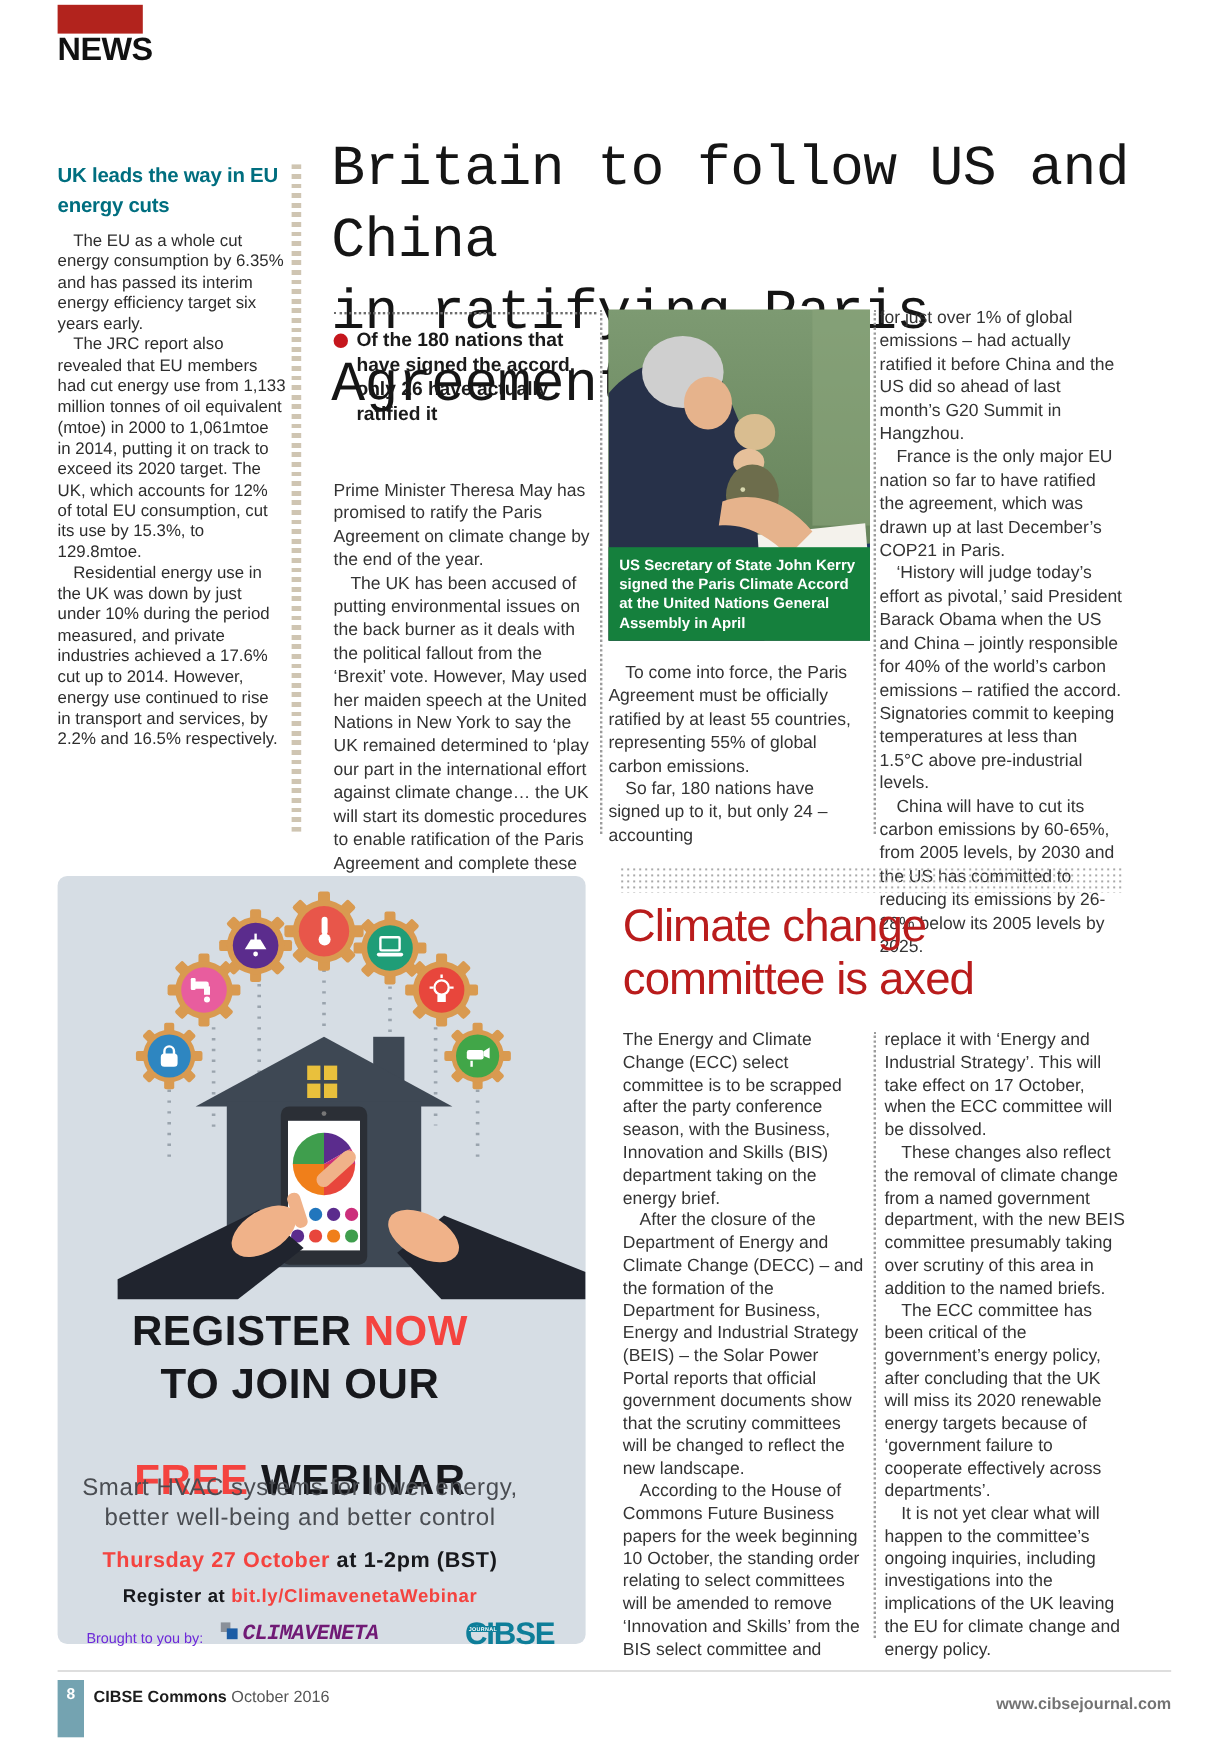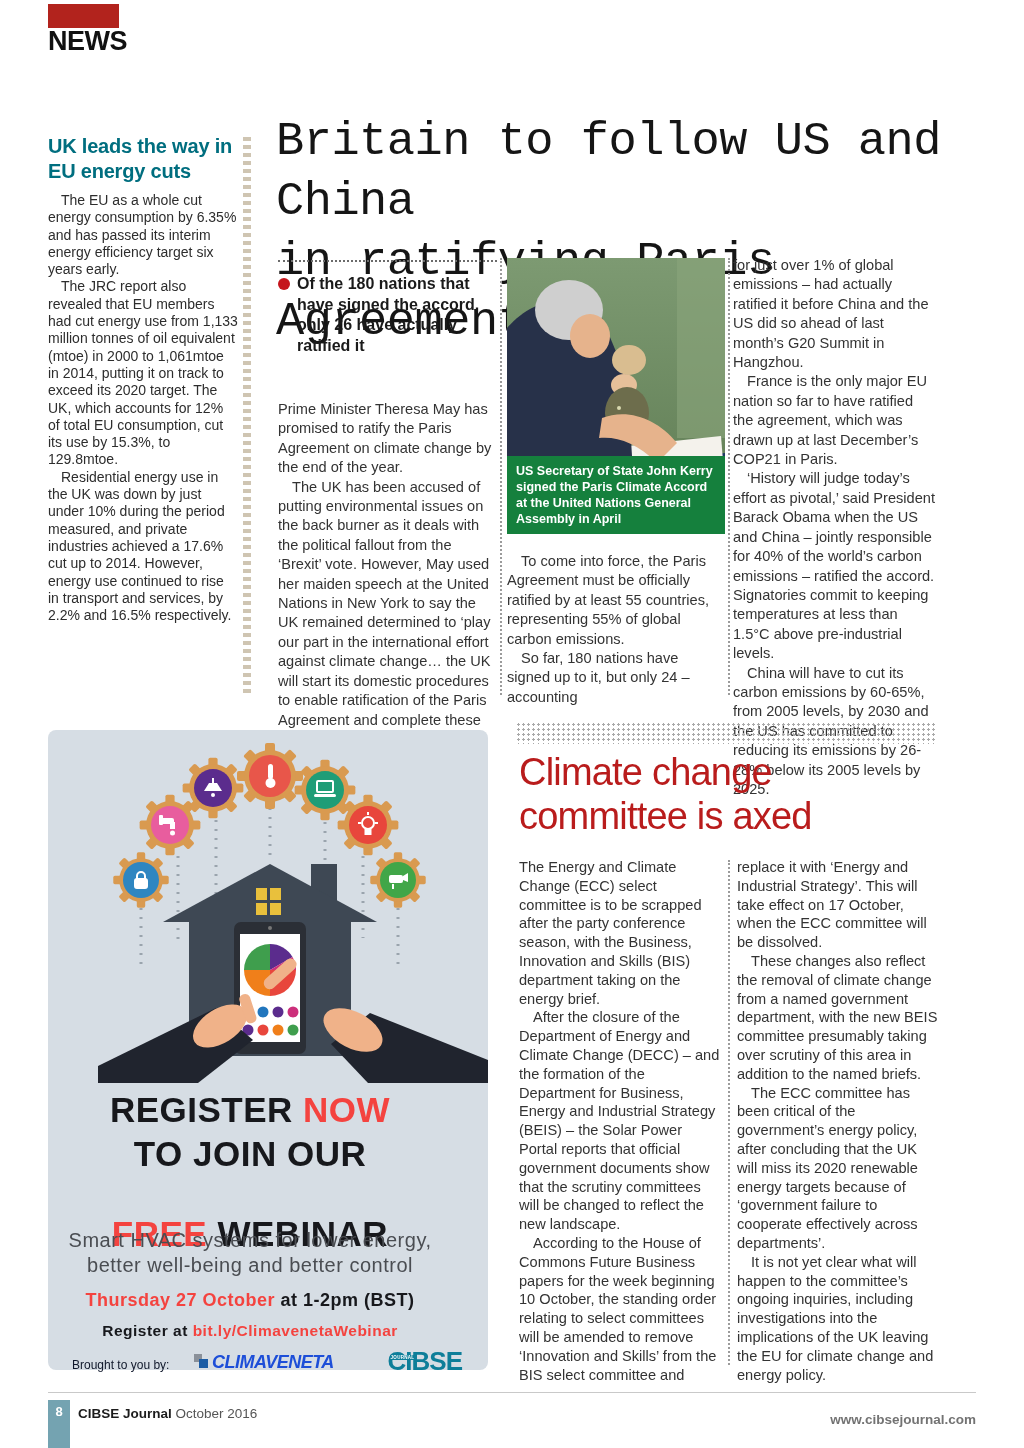--- a/index.html
+++ b/index.html
@@ -5,21 +5,21 @@
   html,body{margin:0;padding:0;}
   body{width:1024px;height:1448px;position:relative;background:#ffffff;
        font-family:"Liberation Sans",sans-serif;color:#2b2b2b;overflow:hidden;}
   .abs{position:absolute;}
 
   
   .news-red{left:48px;top:4px;width:71px;height:24px;background:#b2231d;}
   .news-word{left:48px;top:26px;font-size:27px;font-weight:800;color:#111;letter-spacing:-.5px;}
 
   
-  .la-title{left:48px;top:134px;width:195px;font-size:20px;line-height:25px;
+  .la-title{left:48px;top:134px;width:195px;font-size:17px;line-height:25px;
             font-weight:700;color:#006e7f;letter-spacing:-.2px;}
   .la-body{left:48px;top:192px;width:190px;font-size:14px;line-height:17.3px;color:#2d2d2d;}
   .la-body p{margin:0;}
   .la-body p.ind{text-indent:13px;}
 
   .dash-rule{left:243px;top:137px;width:8px;height:556px;
       background:repeating-linear-gradient(to bottom,#cfc5b2 0 4px,transparent 4px 8px);}
 
   
   .headline{left:276px;top:112px;width:710px;font-family:Liberation Mono, monospace;
@@ -47,23 +47,23 @@
   
   .advert{left:48px;top:730px;width:440px;height:640px;background:#d6dde4;border-radius:8px;}
   .ad-line{width:404px;text-align:center;font-weight:700;letter-spacing:.5px;}
   .ad-h{font-size:35px;color:#17181c;}
   .h1{top:360px;} .h2{top:404px;} .h3{top:448px;margin-top:36px;}
   .red{color:#f4433f;}
   .ad-sub{top:498px;font-weight:400;font-size:20px;line-height:25px;color:#4a4d52;}
   .ad-date{top:560px;font-size:18px;color:#17181c;}
   .ad-reg{top:592px;font-size:15.5px;color:#17181c;}
   .ad-bottom{top:620px;left:0;width:440px;height:40px;}
-  .broughtby{position:absolute;left:24px;top:8px;font-size:12px;color:#0f172a;}
-  .clima{position:absolute;left:146px;top:2px;font-size:18px;font-weight:800;font-style:italic;
-         color:#1d4ed8;letter-spacing:-.5px;}
+  .broughtby{position:absolute;left:24px;top:8px;font-size:12px;color:#6d28d9;}
+  .clima{position:absolute;left:136px;top:2px;font-size:18px;font-weight:800;font-style:italic;
+         color:#701a75;letter-spacing:-.5px;font-family:Liberation Mono, monospace;}
   .clima .sq{display:inline-block;width:14px;height:14px;position:relative;margin-right:4px;}
   .clima .sq i{position:absolute;display:block;}
   .clima .sq .a{left:0;top:0;width:8px;height:8px;background:#8a9099;}
   .clima .sq .b{left:5px;top:5px;width:9px;height:9px;background:#1b5ca5;}
   .cibse{position:absolute;right:26px;top:-4px;font-size:26px;font-weight:800;color:#0e7e99;
          letter-spacing:-1px;}
   .cibse .jr{position:absolute;left:2px;top:9px;font-size:4.5px;font-weight:700;color:#fff;
              background:#0e7e99;padding:0 1px;letter-spacing:.3px;}
 
   
@@ -324,14 +324,14 @@
 <div class="abs scol scol2">
   <p>replace it with ‘Energy and Industrial Strategy’. This will take effect on 17 October, when the ECC committee will be dissolved.</p>
   <p class="ind">These changes also reflect the removal of climate change from a named government department, with the new BEIS committee presumably taking over scrutiny of this area in addition to the named briefs.</p>
   <p class="ind">The ECC committee has been critical of the government’s energy policy, after concluding that the UK will miss its 2020 renewable energy targets because of ‘government failure to cooperate effectively across departments’.</p>
   <p class="ind">It is not yet clear what will happen to the committee’s ongoing inquiries, including investigations into the implications of the UK leaving the EU for climate change and energy policy.</p>
 </div>
 <div class="abs vdot vd3"></div>
 
 <div class="abs footrule"></div>
 <div class="abs pagebox">8</div>
-<div class="abs footleft"><b>CIBSE Journal</b><span class="date"> October 2016</span></div>
+<div class="abs footleft"><b>CIBSE Commons</b><span class="date"> October 2016</span></div>
 <div class="abs footright">www.cibsejournal.com</div>
 
 </body></html>

